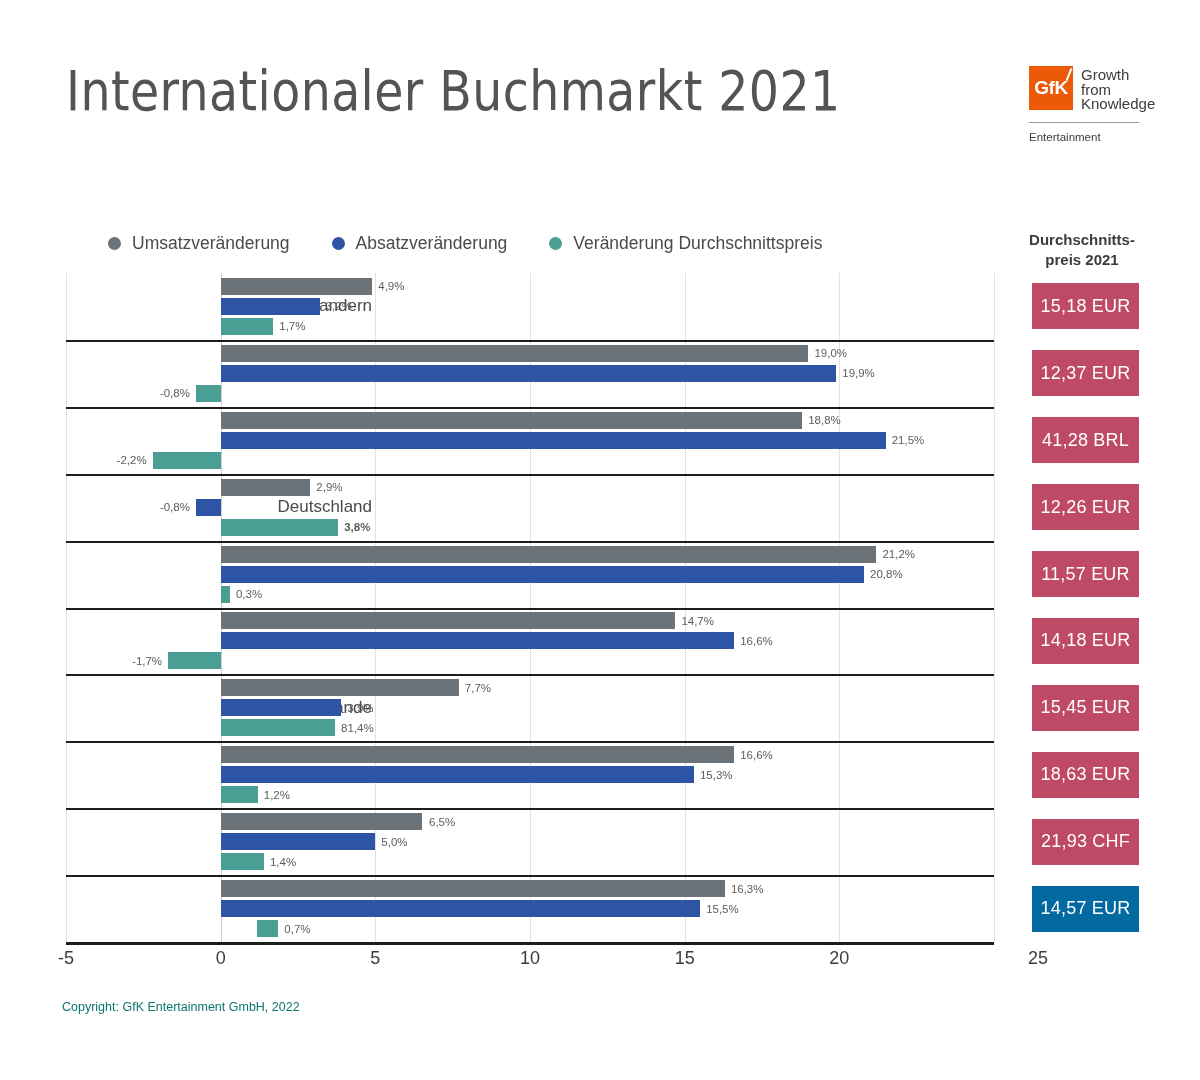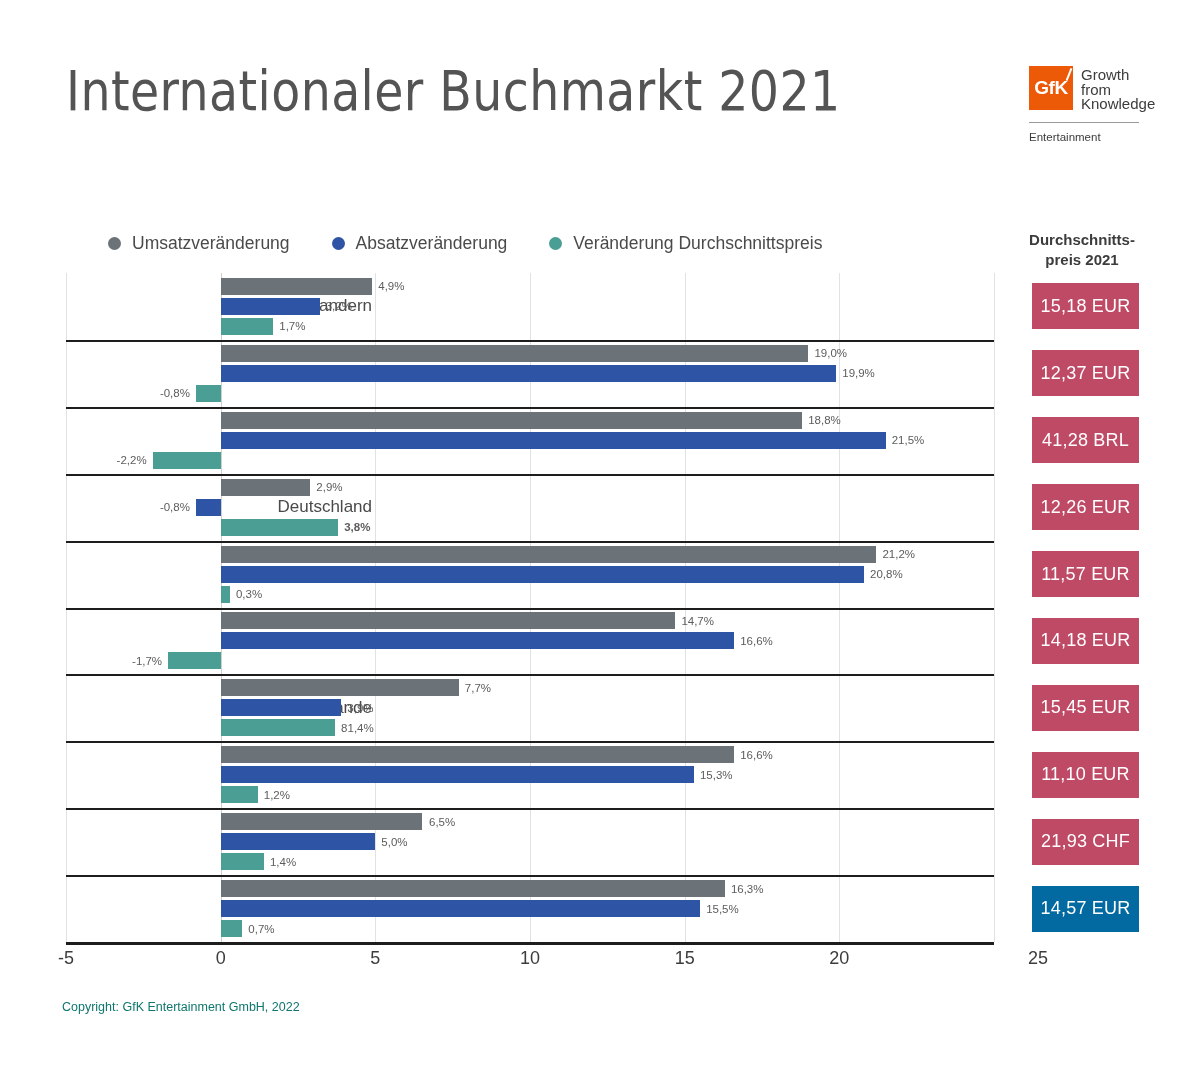--- a/index.html
+++ b/index.html
@@ -431,21 +431,21 @@
     <div class="row" style="top: 602.1px;">
       <div class="row-label">Spanien</div>
       <div class="bar-track" style="top: 4.95px;">
         <div class="bar" style="background: rgb(107, 114, 120); width: 504.213px; left: 154.667px;"></div>
         <div class="bar-value" style="left: 664.88px;">16,3%</div>
       </div>
       <div class="bar-track" style="top: 24.95px;">
         <div class="bar" style="background: rgb(46, 85, 165); width: 479.467px; left: 154.667px;"></div>
         <div class="bar-value" style="left: 640.133px;">15,5%</div>
       </div>
-      <div class="bar-track" style="top: 44.95px;">
+      <div class="bar-track" style="top: 44.95px; margin-left: 36px;">
         <div class="bar" style="background: rgb(74, 158, 148); width: 21.6533px; left: 154.667px;"></div>
         <div class="bar-value" style="left: 182.32px;">0,7%</div>
       </div>
     </div>
     <div class="row-sep" style="top: 602.1px;"></div>
     <div id="axis-line"></div>
   </div>
 <div id="x-ticks">
     <div class="x-tick" style="left: 0px;">-5</div>
     <div class="x-tick" style="left: 154.667px;">0</div>
@@ -456,18 +456,18 @@
     <div class="x-tick" style="left: 928px; margin-left: 44px;">25</div>
   </div>
 <div id="price-column">
     <div class="price-badge" style="background: rgb(191, 74, 102); top: 10.45px;">15,18 EUR</div>
     <div class="price-badge" style="background: rgb(191, 74, 102); top: 77.35px;">12,37 EUR</div>
     <div class="price-badge" style="background: rgb(191, 74, 102); top: 144.25px;">41,28 BRL</div>
     <div class="price-badge" style="background: rgb(191, 74, 102); top: 211.15px;">12,26 EUR</div>
     <div class="price-badge" style="background: rgb(191, 74, 102); top: 278.05px;">11,57 EUR</div>
     <div class="price-badge" style="background: rgb(191, 74, 102); top: 344.95px;">14,18 EUR</div>
     <div class="price-badge" style="background: rgb(191, 74, 102); top: 411.85px;">15,45 EUR</div>
-    <div class="price-badge" style="background: rgb(191, 74, 102); top: 478.75px;">11,10 EUR</div>
+    <div class="price-badge" style="background: rgb(191, 74, 102); top: 478.75px;">18,63 EUR</div>
     <div class="price-badge" style="background: rgb(191, 74, 102); top: 545.65px;">21,93 CHF</div>
     <div class="price-badge" style="background: #0369a1; top: 612.55px;">14,57 EUR</div>
   </div>
 
 <div id="copyright">Copyright: GfK Entertainment GmbH, 2022</div>
 
 </body></html>

